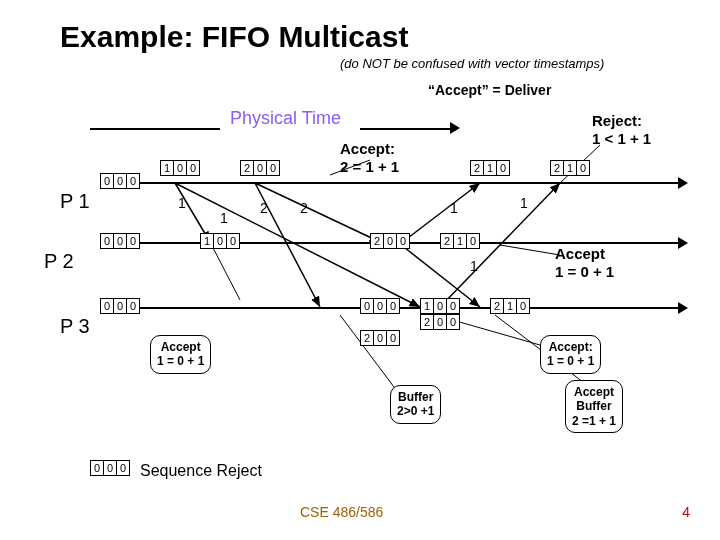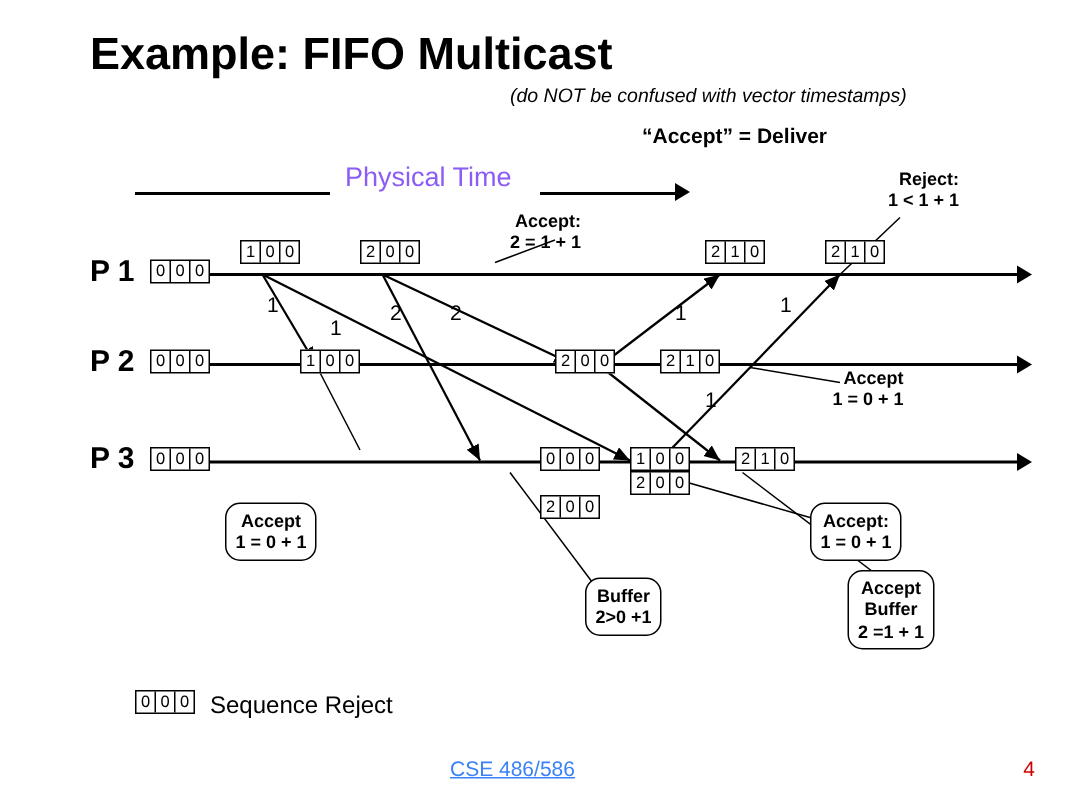--- a/index.html
+++ b/index.html
@@ -74,24 +74,25 @@
     left: 450px;
     width: 0;
     height: 0;
     border-left: 10px solid #000;
     border-top: 6px solid transparent;
     border-bottom: 6px solid transparent;
   }
   .proc-label {
     position: absolute;
     font-size: 20px;
-    font-weight: bold;
+    font-weight: normal;
+    margin-top: 20px;
   }
   .p1-label { top: 170px; left: 60px; }
-  .p2-label { top: 230px; left: 60px; }
+  .p2-label { top: 230px; left: 44px; }
   .p3-label { top: 295px; left: 60px; text-align: center; }
   .timeline {
     position: absolute;
     height: 2px;
     background: #000;
     left: 100px;
     width: 580px;
   }
   .t1 { top: 182px; }
   .t2 { top: 242px; }
@@ -117,23 +118,23 @@
     height: 14px;
   }
   .vec span {
     border-right: 1px solid #000;
     width: 12px;
     text-align: center;
   }
   .vec span:last-child { border-right: none; }
   .annot {
     position: absolute;
-    font-size: 12px;
+    font-size: 15px;
     font-weight: bold;
-    text-align: right;
+    text-align: left;
     line-height: 1.2;
   }
   .msg-num {
     position: absolute;
     font-size: 14px;
     color: #000;
   }
   .callout {
     position: absolute;
     border: 1.5px solid #000;
@@ -143,22 +144,21 @@
     font-weight: bold;
     text-align: center;
     padding: 4px 6px;
     line-height: 1.2;
   }
   .footer {
     position: absolute;
     bottom: 20px;
     left: 300px;
     font-size: 14px;
-    color: #3b82f6;
-    text-decoration: underline;
+    color: #a16207;
   }
   .pagenum {
     position: absolute;
     bottom: 20px;
     right: 30px;
     font-size: 14px;
     color: #c00;
   }
   .seq-label {
     position: absolute;

